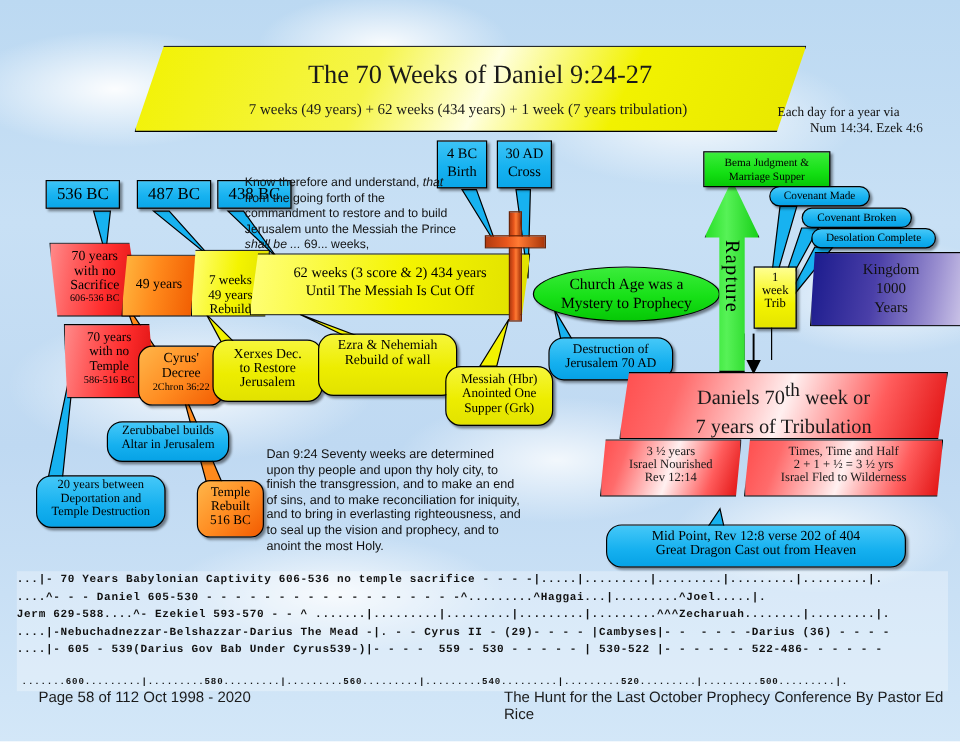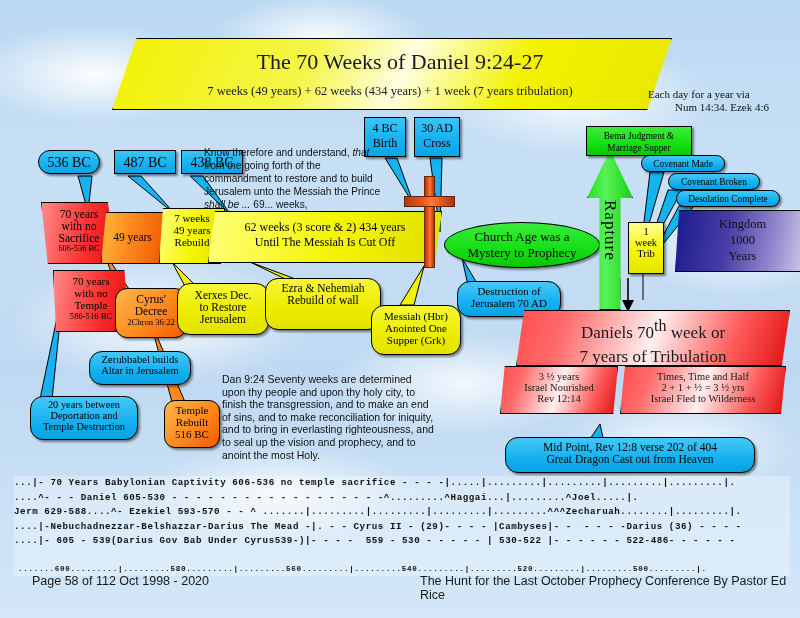--- a/index.html
+++ b/index.html
@@ -174,21 +174,21 @@
     <line x1="643" y1="272" x2="643" y2="300" stroke="#000" stroke-width="1"></line>
   </svg>
 
   <div class="abs shadow" id="title-banner"></div>
   <div class="abs ctr txt" id="title-main" style="left:150px;top:50px;width:500px;">The 70 Weeks of Daniel 9:24-27</div>
   <div class="abs ctr txt" id="title-sub" style="left:140px;top:84px;width:500px;">7 weeks (49 years) + 62 weeks (434 years) + 1 week (7 years tribulation)</div>
 
   <div class="abs txt" style="left:648px;top:88px;width:150px;font-size:11px;color:#111;font-family:'Liberation Serif',serif;">Each day for a year via</div>
   <div class="abs txt ctr" style="left:648px;top:101px;width:148px;font-size:11px;color:#111;font-family:'Liberation Serif',serif;">Num 14:34. Ezek 4:6</div>
 
-  <div class="abs cyan-flag shadow ctr" style="left:38px;top:150px;width:62px;height:24px;font-size:14px;line-height:24px;border-radius:12px;">536 BC</div>
+  <div class="abs cyan-flag shadow ctr" style="left:38px;top:150px;width:62px;height:24px;font-size:14px;line-height:24px;">536 BC</div>
   <div class="abs cyan-flag shadow ctr" style="left:114px;top:150px;width:62px;height:24px;font-size:14px;line-height:24px;">487 BC</div>
   <div class="abs cyan-flag shadow ctr" style="left:181px;top:150px;width:62px;height:24px;font-size:14px;line-height:24px;">438 BC</div>
 
   <div class="abs cyan-flag shadow ctr" style="left:364px;top:117px;width:42px;height:40px;font-size:12px;padding-top:3px;">
     <div>4 BC</div>
     <div>Birth</div>
   </div>
   <div class="abs cyan-flag shadow ctr" style="left:414px;top:117px;width:46px;height:40px;font-size:12px;padding-top:3px;">
     <div>30 AD</div>
     <div>Cross</div>
@@ -208,21 +208,21 @@
     <div style="font-size:11.5px;">with no</div>
     <div style="font-size:11.5px;">Sacrifice</div>
     <div style="font-size:8.4px;">606-536 BC</div>
   </div>
 
   <div class="abs tl orange-grad shadow" style="left:101px;top:212px;width:63px;height:52px;
         clip-path:polygon(8% 0%,100% 0%,92% 100%,0% 100%);-webkit-clip-path:polygon(8% 0%,100% 0%,92% 100%,0% 100%);">
     <div style="font-size:11.5px;margin-top:18px;">49 years</div>
   </div>
 
-  <div class="abs tl yellow-grad shadow" style="left:159px;top:208px;width:66px;height:56px;padding-top:3px;
+  <div class="abs tl yellow-grad shadow" style="left:159px;top:208px;width:66px;height:56px;padding-top:19px;
         clip-path:polygon(6% 0%,100% 0%,94% 100%,0% 100%);-webkit-clip-path:polygon(6% 0%,100% 0%,94% 100%,0% 100%);">
     <div style="font-size:11px;">7 weeks</div>
     <div style="font-size:11px;">49 years</div>
     <div style="font-size:11px;">Rebuild</div>
   </div>
 
   <div class="abs tl yellow-grad shadow" style="left:208px;top:211px;width:234px;height:52px;padding-top:8px;
         clip-path:polygon(3% 0%,100% 0%,97% 100%,0% 100%);-webkit-clip-path:polygon(3% 0%,100% 0%,97% 100%,0% 100%);">
     <div style="font-size:12px;">62 weeks (3 score &amp; 2) 434 years</div>
     <div style="font-size:12px;">Until The Messiah Is Cut Off</div>

